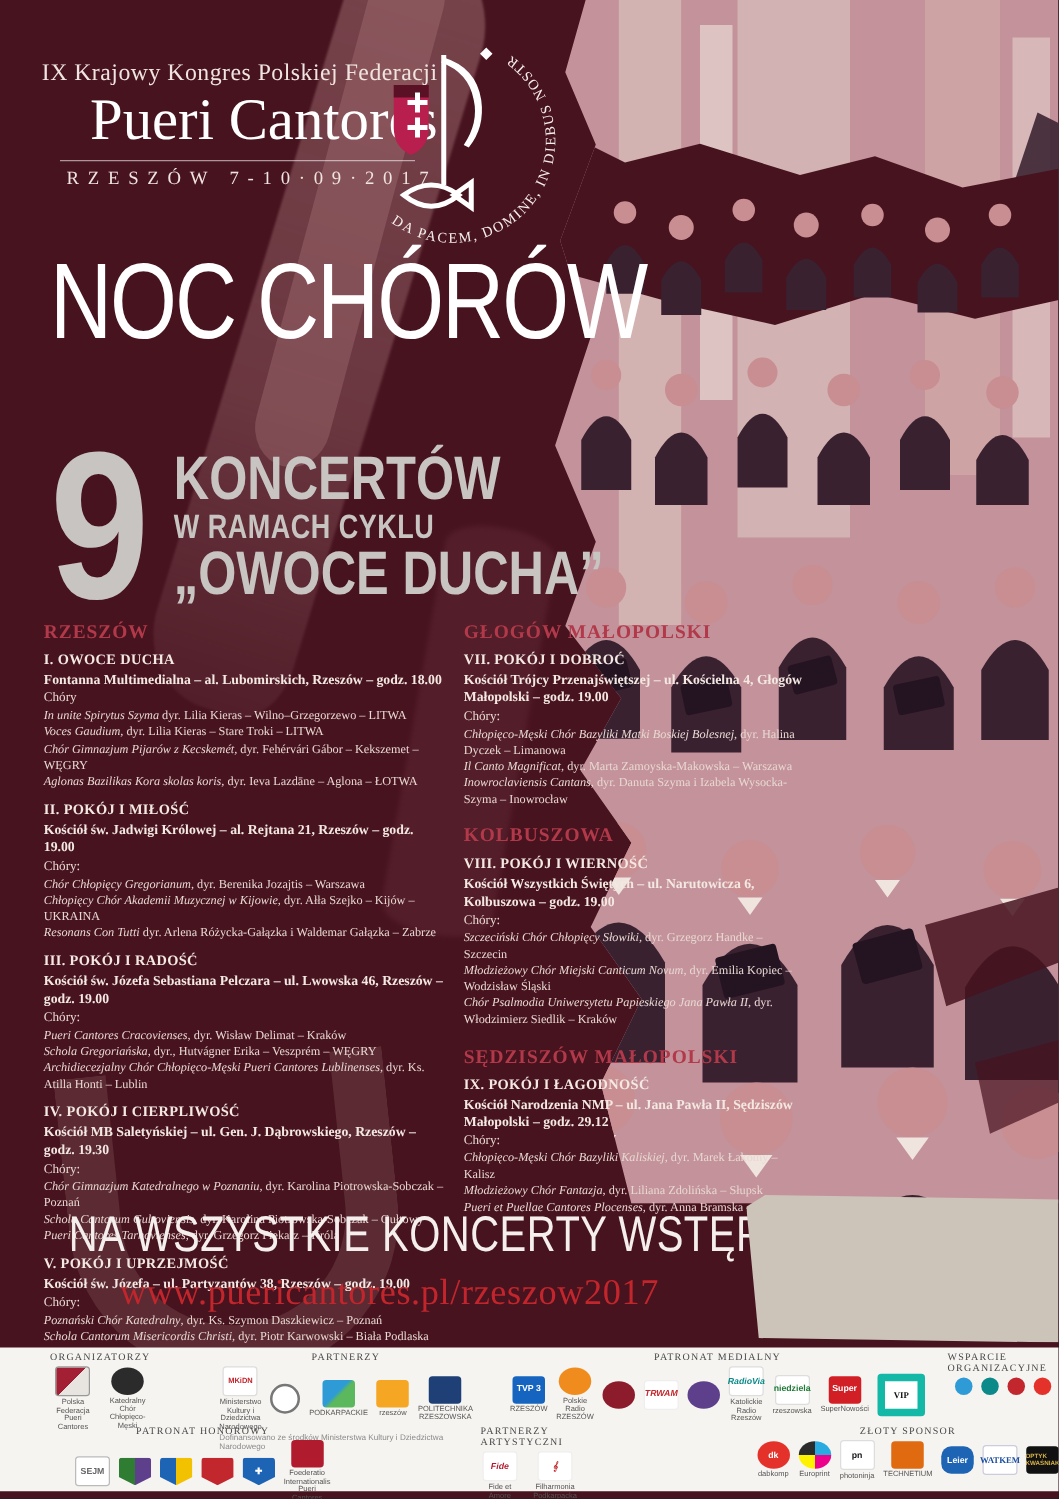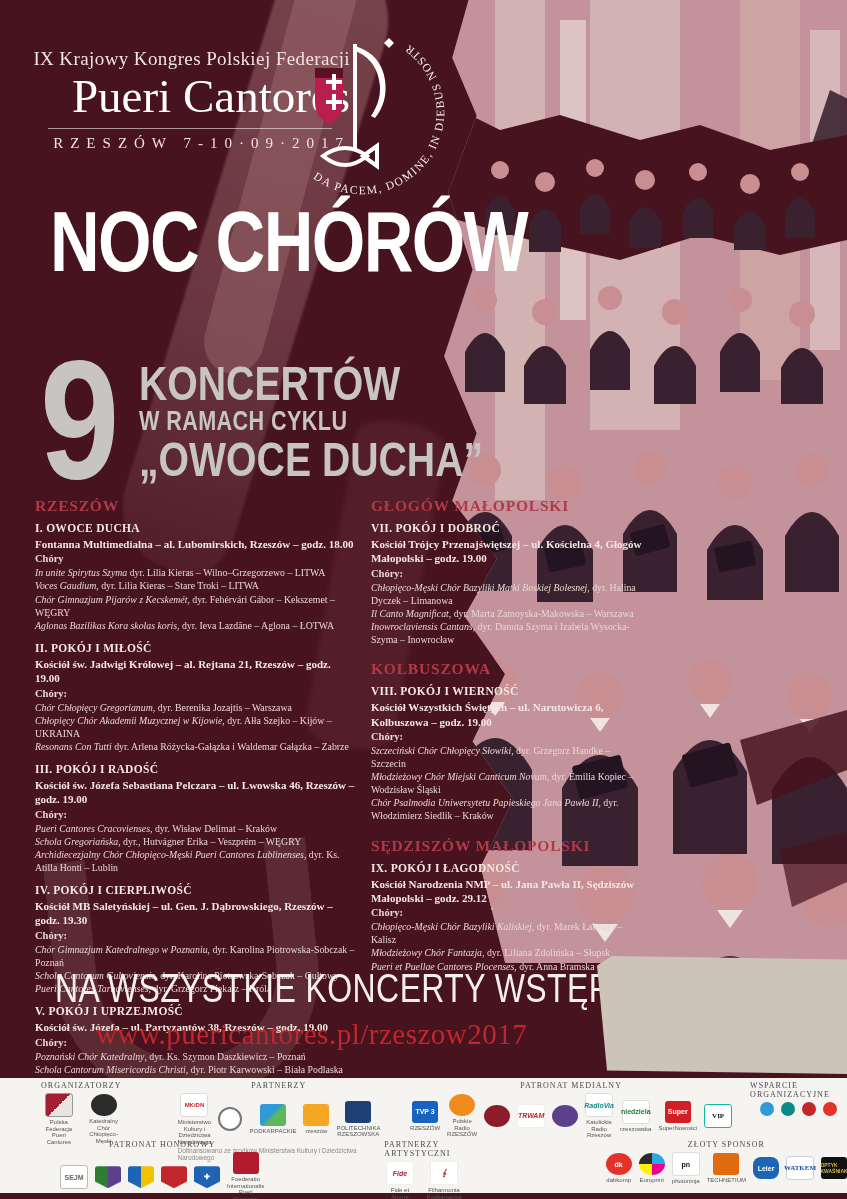--- a/index.html
+++ b/index.html
@@ -23,40 +23,40 @@
   
   .hdr{position:absolute;left:30px;top:48px;width:320px;text-align:right;}
   .hdr-line1{font-size:19px;color:#efe4df;letter-spacing:.4px;}
   .hdr-name{font-size:47px;color:#ffffff;margin-top:2px;line-height:1.05;}
   .hdr-rule{height:1px;background:rgba(255,255,255,.55);margin:7px 18px 6px;}
   .hdr-date{font-size:15px;letter-spacing:7px;color:#efe4df;white-space:nowrap;}
   .logo{position:absolute;left:293px;top:28px;width:168px;height:170px;}
   
   .sans{font-family:"Liberation Sans",sans-serif;}
   .cond{display:inline-block;transform:scaleX(.8);transform-origin:0 50%;white-space:nowrap;}
-  .title-main{position:absolute;left:50px;top:198px;font-size:86px;font-weight:700;
+  .title-main{position:absolute;left:40px;top:198px;font-size:86px;font-weight:400;
     color:#ffffff;letter-spacing:-2px;line-height:1;}
   .title-date{position:absolute;left:40px;top:293px;font-size:44px;font-weight:700;color:#ffffff;line-height:1;}
   .series{position:absolute;left:40px;top:352px;color:#c7c4c2;}
   .series-9{float:left;font-size:168px;font-weight:700;line-height:.82;margin-right:6px;
     display:inline-block;transform:scaleX(.85);transform-origin:0 0;}
   .series-txt{float:left;padding-top:8px;}
   .series-l1{font-size:49px;font-weight:700;line-height:.95;}
   .series-l2{font-size:27px;font-weight:700;line-height:1.05;letter-spacing:.5px;}
   .series-l3{font-size:49px;font-weight:700;line-height:1.0;}
   
   .listings{position:absolute;left:35px;top:497px;width:612px;display:flex;}
   .col{width:330px;}
   .col.right{width:282px;margin-left:13px;}
   .city-name{margin:0 0 7px;font-size:15.5px;font-weight:700;color:#b2394a;letter-spacing:.8px;}
   .city-section{margin-bottom:14px;}
   .event{margin-bottom:10px;}
   .ev-title{font-size:11.5px;font-weight:700;letter-spacing:.3px;margin-bottom:3px;}
   .ev-venue{font-size:11px;font-weight:700;line-height:1.3;margin-bottom:2px;}
-  .ev-label{font-size:10.5px;margin-bottom:2px;color:#ead9d3;font-weight:bold;}
+  .ev-label{font-size:10.5px;margin-bottom:2px;color:#ead9d3;}
   .choir{font-size:9.8px;line-height:1.34;color:#e8d8d2;}
   .choir .nm{font-style:italic;}
   
   .free-entry{position:absolute;left:55px;top:968px;font-size:40px;font-weight:400;
     color:#f4efec;letter-spacing:.5px;line-height:1;}
   .url{position:absolute;left:96px;top:1018px;font-size:29px;color:#c2262c;letter-spacing:.5px;}
   .paper{position:absolute;right:0;top:956px;width:250px;height:118px;background:#ccc3b9;
     clip-path:polygon(0 8%,6% 0,100% 3%,100% 100%,4% 97%);}
   .prayer{position:absolute;right:44px;top:962px;width:196px;height:96px;background:#5a1126;
     border-radius:5px;text-align:right;padding:10px 14px 0 0;box-sizing:border-box;}
@@ -82,21 +82,21 @@
   .m-orange{background:#f5a623;}
   .m-navy{background:#1f3f77;}
   .m-tvp{background:#1464c0;}
   .m-radio{background:#f08c1e;border-radius:50%;}
   .m-darkred{background:#8c1c2b;border-radius:50%;}
   .m-script{background:#fff;color:#c1272d;border:1px solid #eee;font-style:italic;}
   .m-purple{background:#5d3f8c;border-radius:50%;}
   .m-teal{background:#fff;color:#0c8a8a;border:1px solid #ddd;font-style:italic;}
   .m-niedziela{background:#fff;color:#1e7a34;border:1px solid #ddd;}
   .m-super{background:#d21f26;}
-  .m-vip{background:#fff;color:#111;border:1px solid #14b8a6;font-family:"Liberation Serif",serif;}
+  .m-vip{background:#fff;color:#111;border:6px solid #14b8a6;font-family:"Liberation Serif",serif;}
   .m-dome{background:#fff;color:#666;border:1px solid #bbb;}
   .m-shield1{background:linear-gradient(90deg,#2e7d32 50%,#5d3f8c 50%);clip-path:polygon(0 0,100% 0,100% 70%,50% 100%,0 70%);}
   .m-shield2{background:linear-gradient(90deg,#1e64b4 50%,#f2c200 50%);clip-path:polygon(0 0,100% 0,100% 70%,50% 100%,0 70%);}
   .m-eagle{background:#c1272d;clip-path:polygon(0 0,100% 0,100% 70%,50% 100%,0 70%);color:#fff;}
   .m-bluecross{background:#1e64b4;clip-path:polygon(0 0,100% 0,100% 70%,50% 100%,0 70%);color:#fff;}
   .m-fipc{background:#b01c2e;color:#fff;}
   .m-bird{background:#fff;color:#b01c2e;border:1px solid #eee;font-style:italic;}
   .m-dk{background:#e4322b;border-radius:50%;}
   .m-cmyk{background:conic-gradient(#29abe2 0 25%,#ec008c 0 50%,#fff200 0 75%,#2b2b2b 0);border-radius:50%;}
   .m-photo{background:#fff;color:#111;border:1px solid #ddd;}

